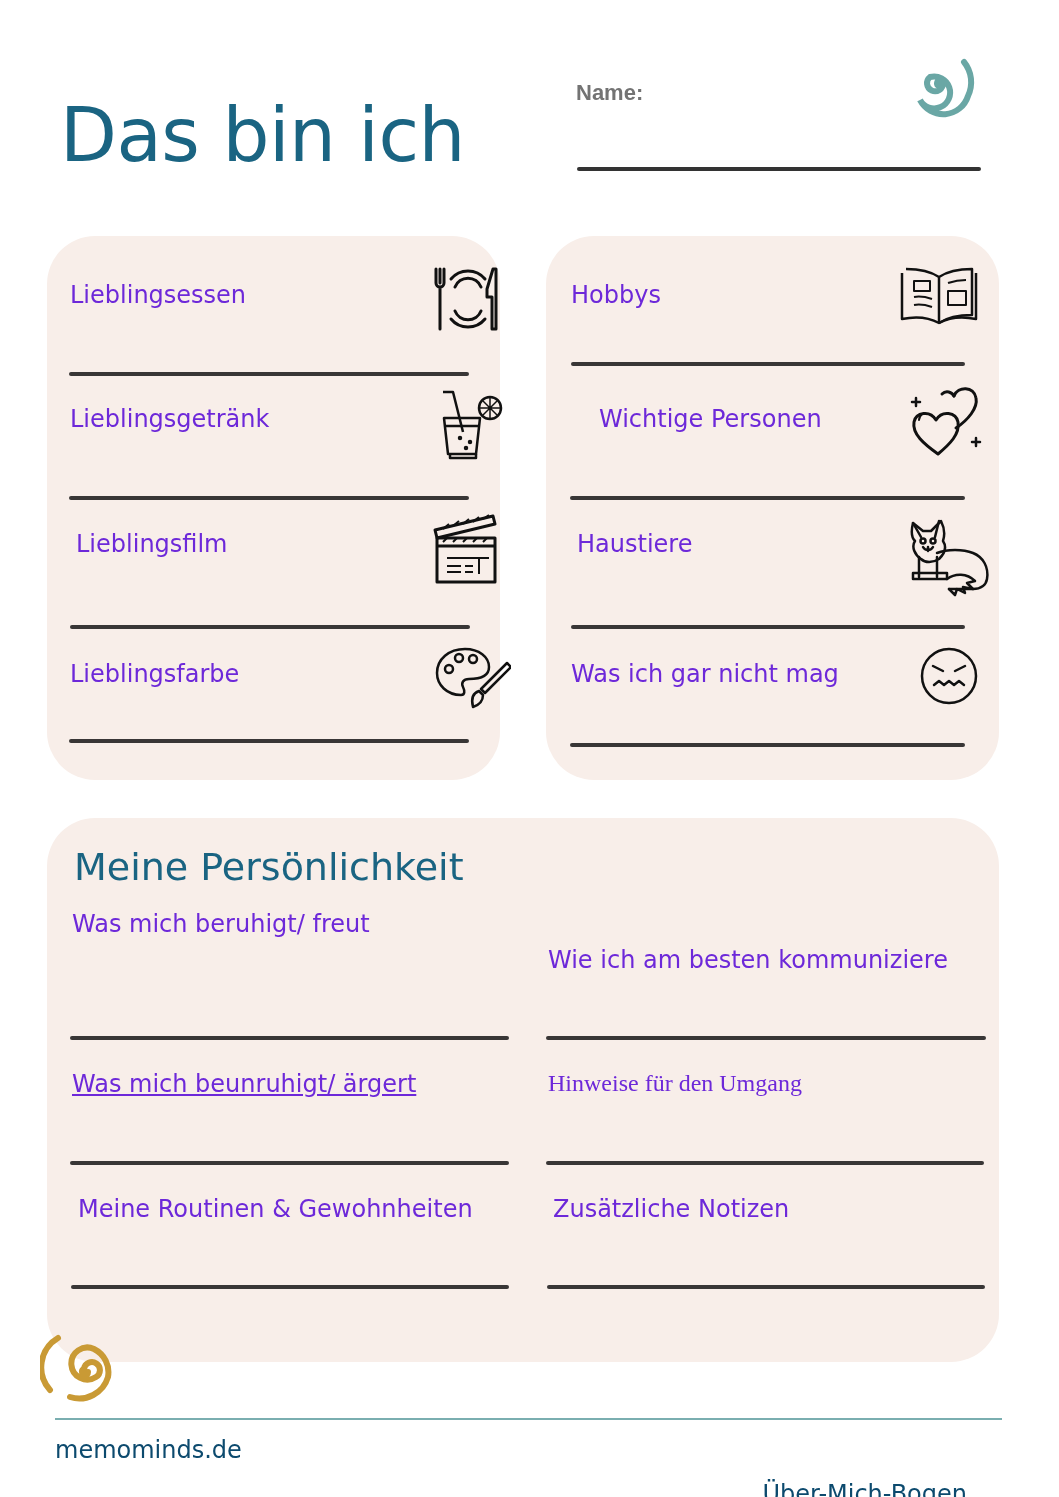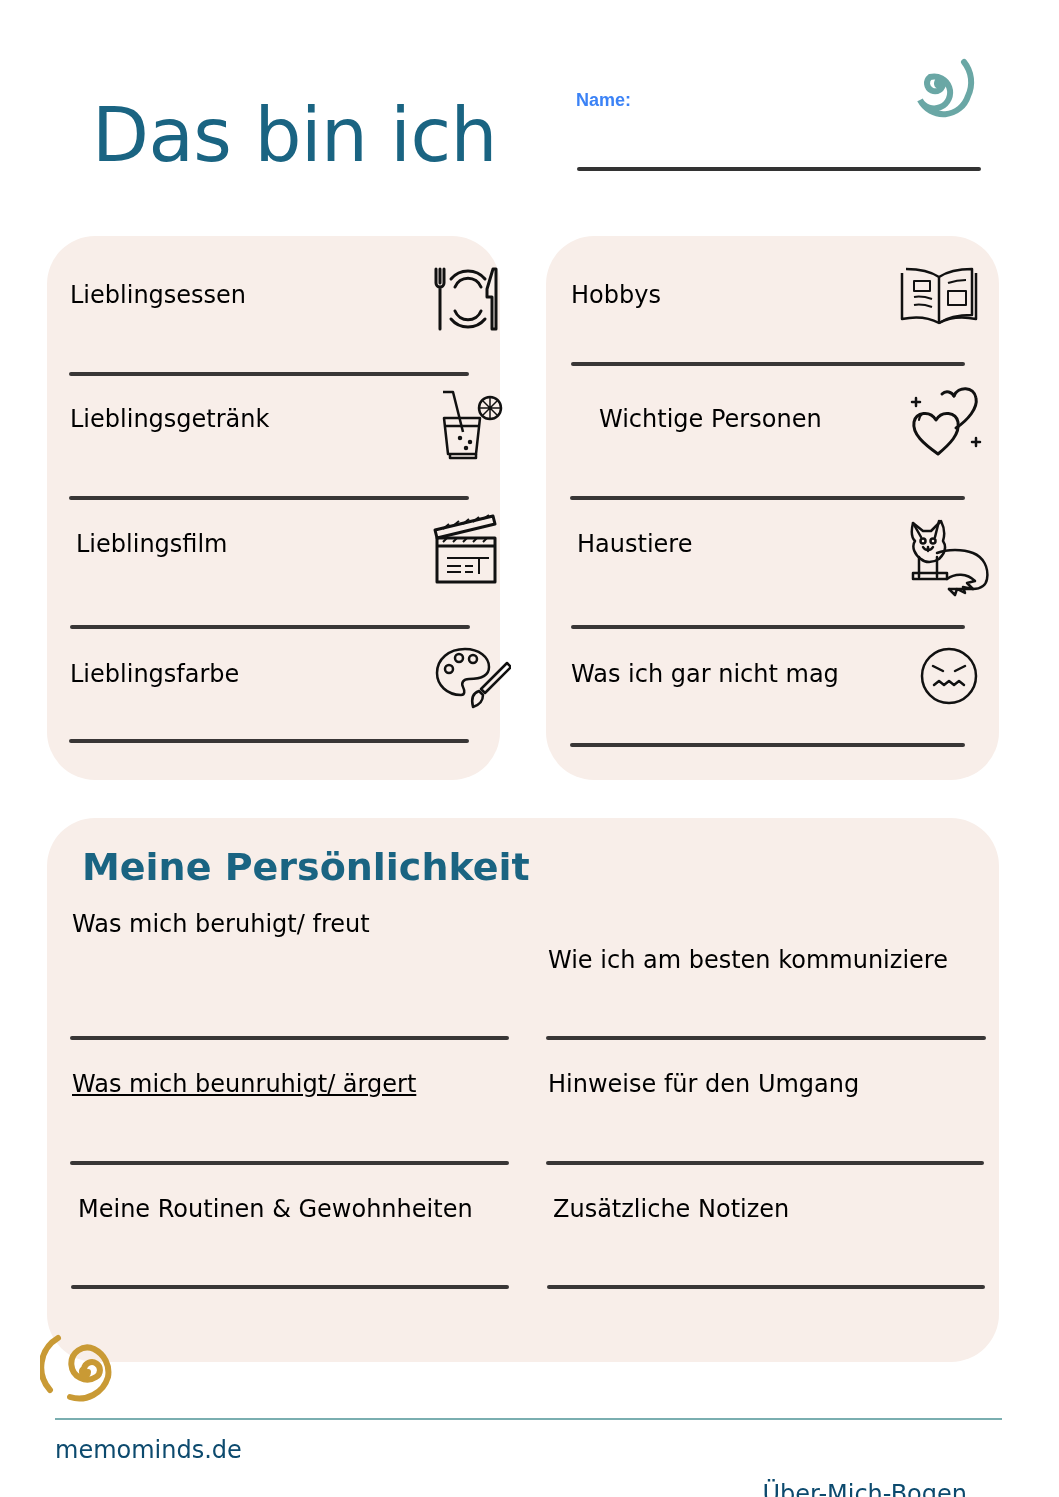--- a/index.html
+++ b/index.html
@@ -1,23 +1,23 @@
 <!DOCTYPE html>
 <html><head>
 <meta charset="utf-8">
 <style>
   html, body { margin: 0; padding: 0; background: #ffffff; }
   body { width: 1059px; height: 1497px; position: relative; overflow: hidden;
          font-family: "DejaVu Sans", sans-serif; color: #1f1f1f; }
   .abs { position: absolute; }
-  .title { left: 60px; top: 92px; font-size: 74px; color: #1a6482; letter-spacing: -0.5px; font-weight: 400; margin-left: 32px; }
-  .name-label { left: 576px; top: 90px; font-family: "Liberation Sans", sans-serif; font-weight: bold; font-size: 18px; color: #3b82f6; }
+  .title { left: 60px; top: 92px; font-size: 74px; color: #1a6482; letter-spacing: -0.5px; font-weight: 400; }
+  .name-label { left: 576px; top: 80px; font-family: "Liberation Sans", sans-serif; font-weight: bold; font-size: 22px; color: #737373; }
   .name-line { left: 577px; top: 167px; width: 404px; height: 4px; background: #333; border-radius: 2px; }
   .panel { background: #f8eee9; border-radius: 48px; }
-  .field-label { font-size: 24px; color: #000000; white-space: nowrap; }
+  .field-label { font-size: 24px; color: #6d28d9; white-space: nowrap; }
   .line { height: 4px; background: #393636; border-radius: 2px; }
   .section-title { font-size: 38px; color: #1a6482; }
   .footer-rule { left: 55px; top: 1418px; width: 947px; height: 2px; background: #7aaeb0; }
   .footer-text { font-size: 24px; color: #0c4a6e; top: 1436px; }
   svg { display: block; }
 </style>
 </head>
 <body>
 
 <div class="abs title">Das bin ich</div>
@@ -128,30 +128,30 @@
 <div class="abs" style="left:919px; top:646px;">
   <svg width="60" height="60" viewBox="0 0 60 60" fill="none" stroke="#111" stroke-width="2.5" stroke-linecap="round" stroke-linejoin="round">
     <circle cx="30" cy="30" r="27"></circle>
     <path d="M14 20 l10 5 M46 20 l-10 5"></path>
     <path d="M15 39 l5 -4 l5 4 l5 -4 l5 4 l5 -4 l5 4"></path>
   </svg>
 </div>
 <div class="abs line" style="left:570px; top:743px; width:395px;"></div>
 
 <div class="abs panel" style="left:47px; top:818px; width:952px; height:544px;"></div>
-<div class="abs section-title" style="left:82px; top:845px;font-weight:bold;">Meine Persönlichkeit</div>
+<div class="abs section-title" style="left:74px; top:845px;">Meine Persönlichkeit</div>
 
 <div class="abs field-label" style="left:72px; top:910px;">Was mich beruhigt/ freut</div>
 <div class="abs line" style="left:70px; top:1036px; width:439px;"></div>
 <div class="abs field-label" style="left:548px; top:946px;">Wie ich am besten kommuniziere</div>
 <div class="abs line" style="left:546px; top:1036px; width:440px;"></div>
 
 <div class="abs field-label" style="left:72px; top:1070px;text-decoration:underline;">Was mich beunruhigt/ ärgert</div>
 <div class="abs line" style="left:70px; top:1161px; width:439px;"></div>
-<div class="abs field-label" style="left:548px; top:1070px;">Hinweise für den Umgang</div>
+<div class="abs field-label" style="left:548px; top:1070px;font-family:Liberation Serif, serif;">Hinweise für den Umgang</div>
 <div class="abs line" style="left:546px; top:1161px; width:438px;"></div>
 
 <div class="abs field-label" style="left:78px; top:1195px;">Meine Routinen &amp; Gewohnheiten</div>
 <div class="abs line" style="left:71px; top:1285px; width:438px;"></div>
 <div class="abs field-label" style="left:553px; top:1195px;">Zusätzliche Notizen</div>
 <div class="abs line" style="left:547px; top:1285px; width:438px;"></div>
 
 <div class="abs" style="left:40px; top:1328px;">
   <svg width="92" height="80" viewBox="0 0 92 80">
     <path d="M48 44 a3 3 0 1 1 -4 -3 a8 8 0 1 1 12 8 a16 16 0 1 1 -2 -28 a26 26 0 0 1 14 28 a30 30 0 0 1 -38 20 M10 62 a34 34 0 0 1 8 -52" fill="none" stroke="#c99a35" stroke-width="6" stroke-linecap="round"></path>

